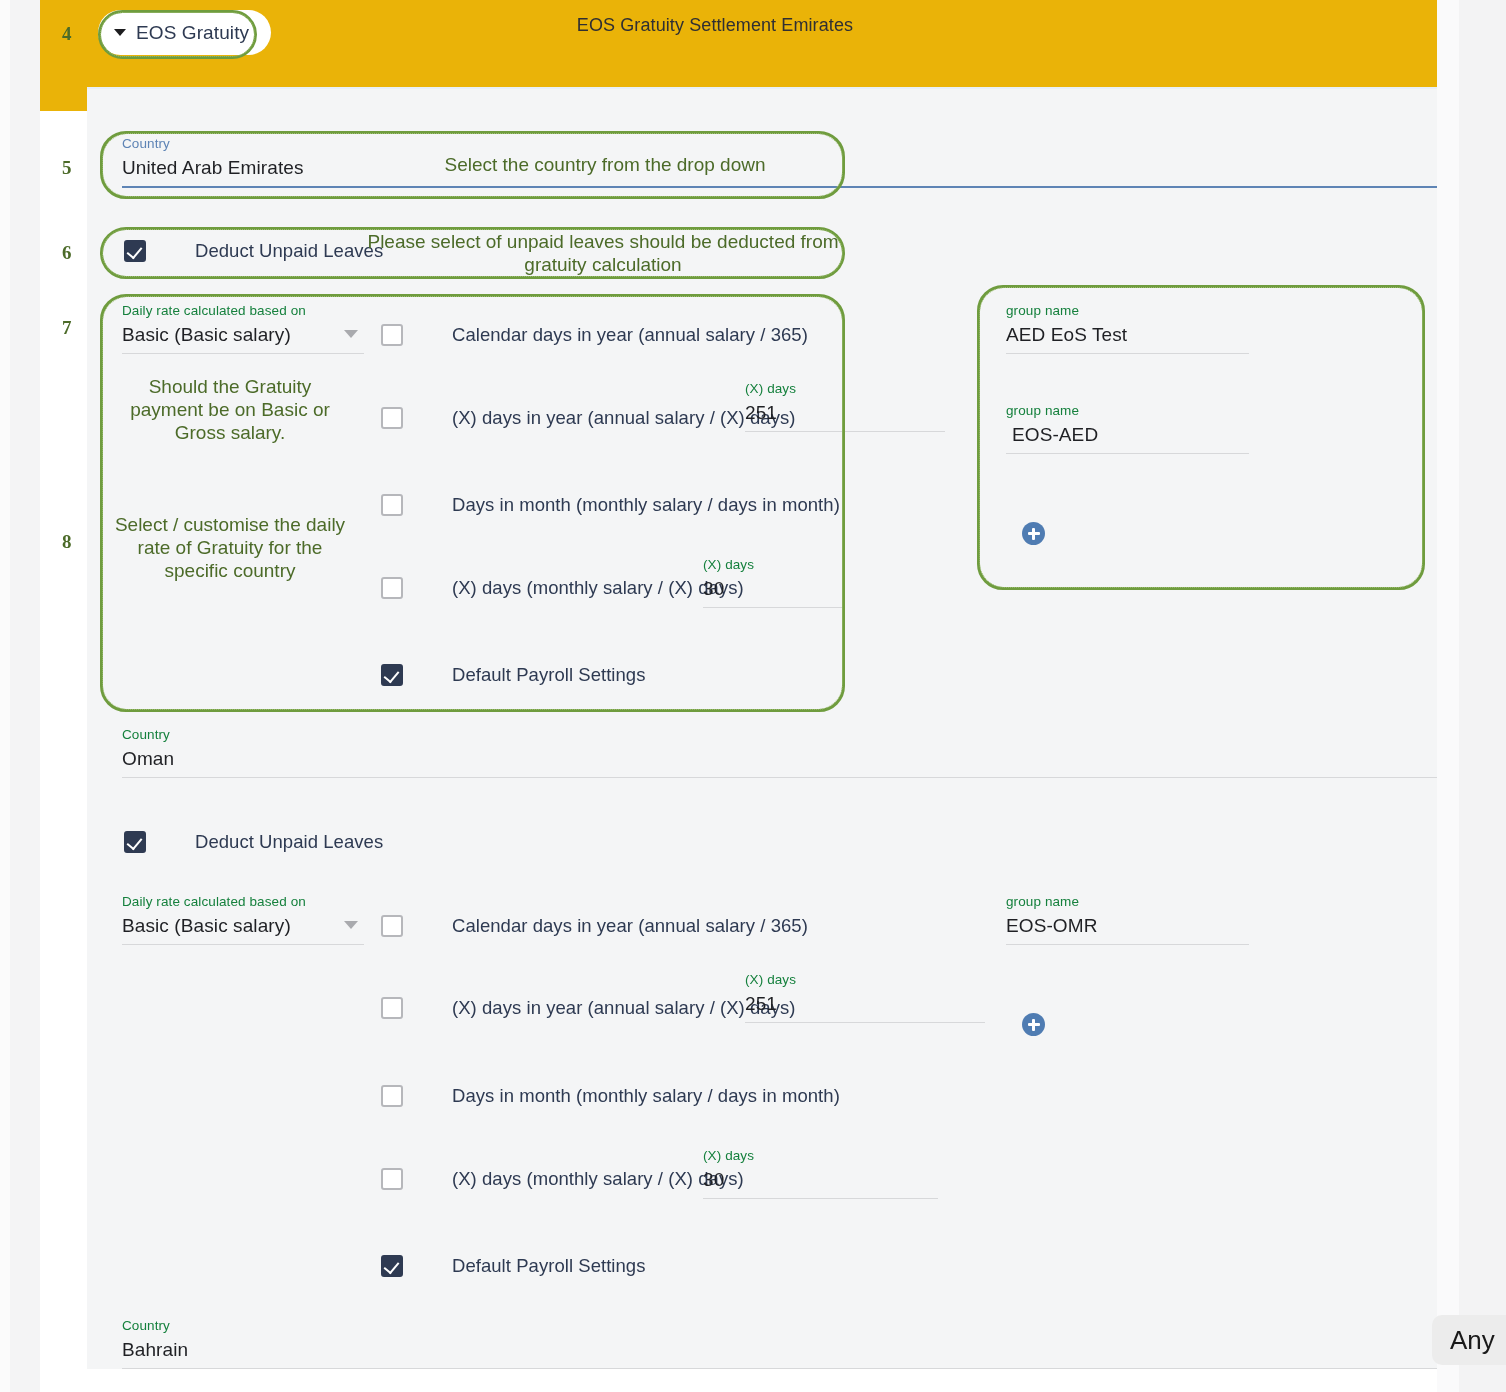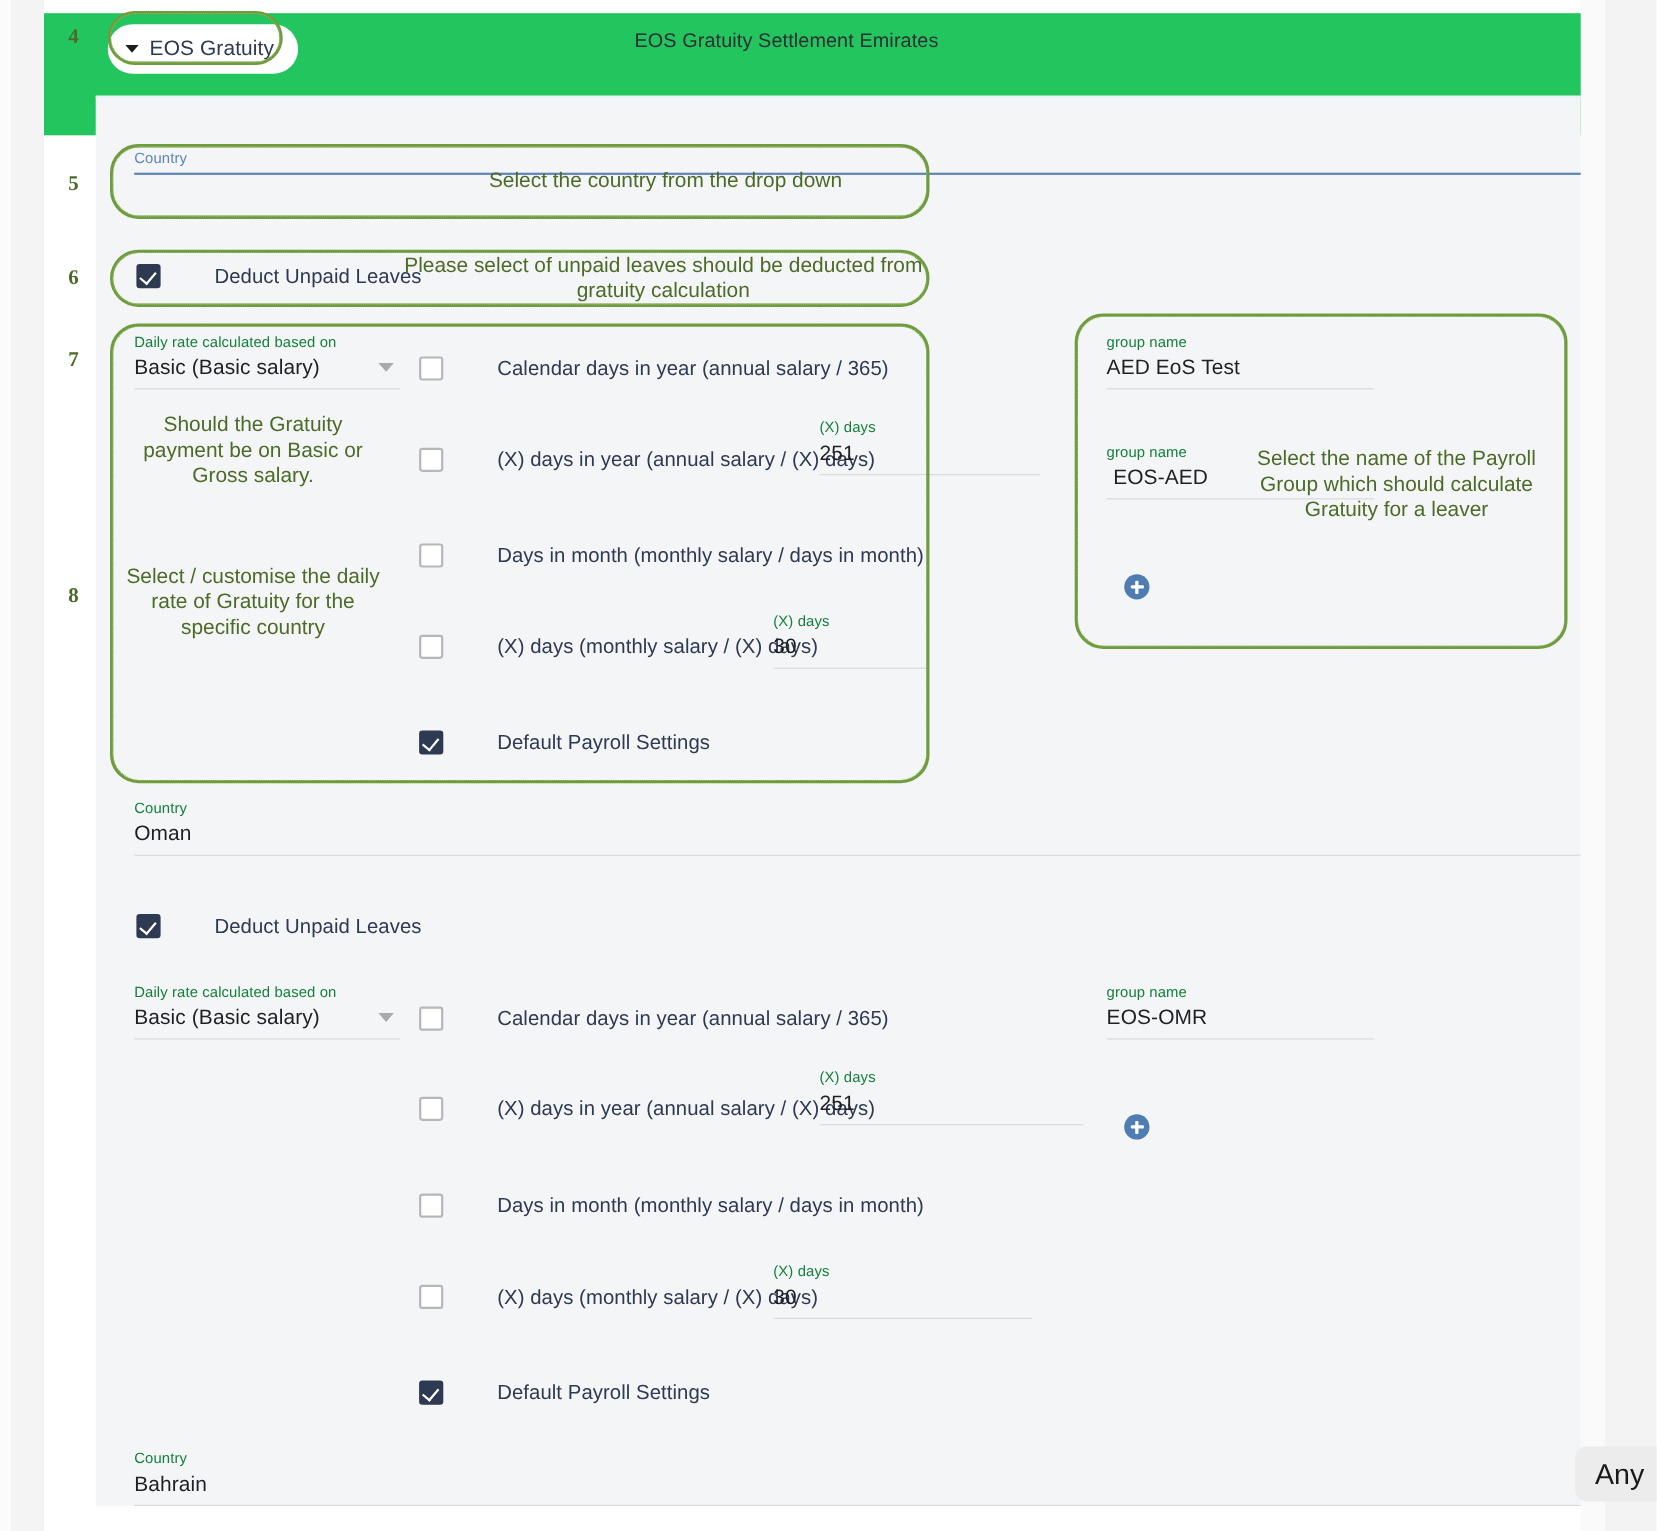--- a/index.html
+++ b/index.html
@@ -31,24 +31,24 @@
   }
   .gutter-stripe.s1 { left: 0px;  width: 10px;  background: #fbfbfb; }
   .gutter-stripe.s2 { left: 10px; width: 30px;  background: #f4f4f5; }
   .gutter-stripe.s3 { left: 1437px; width: 22px; background: #fafafb; }
   .gutter-stripe.s4 { left: 1459px; width: 47px; background: #f3f3f4; }
 
   
   .card-header {
     position: absolute;
     left: 40px;
-    top: 12px;
+    top: 0;
     width: 1397px;
     height: 111px;
-    background: #22c55e;
+    background: #eab308;
   }
 
   .collapse-pill {
     position: absolute;
     left: 58px;
     top: 10px;
     height: 45px;
     padding: 0 22px 0 16px;
     display: flex;
     align-items: center;
@@ -247,20 +247,21 @@
   <div class="body-panel"></div>
 
   <div class="step-num" style="left:62px; top:23px;">4</div>
   <div class="step-num" style="left:62px; top:157px;">5</div>
   <div class="step-num" style="left:62px; top:242px;">6</div>
   <div class="step-num" style="left:62px; top:317px;">7</div>
   <div class="step-num" style="left:62px; top:531px;">8</div>
 
   <div class="field" style="left:122px; top:136px; width:1315px;">
     <span class="flabel focused">Country</span>
+    <span class="fvalue">United Arab Emirates</span>
     <span class="funder focused"></span>
   </div>
 
   <div class="cbrow" style="left:124px; top:240px;">
     <span class="cbox on"></span>
     <span class="cblabel">Deduct Unpaid Leaves</span>
   </div>
 
   <div class="field" style="left:122px; top:303px; width:242px;">
     <span class="flabel">Daily rate calculated based on</span>
@@ -388,19 +389,18 @@
   <div class="anno-text" style="left:370px; top:153px; width:470px;">Select the country from the drop down</div>
 
   <div class="anno-box" style="left:100px; top:227px; width:745px; height:52px;"></div>
   <div class="anno-text" style="left:362px; top:230px; width:482px;">Please select of unpaid leaves should be deducted from gratuity calculation</div>
 
   <div class="anno-box" style="left:100px; top:294px; width:745px; height:418px;"></div>
   <div class="anno-text" style="left:110px; top:513px; width:240px;">Select / customise the daily rate of Gratuity for the specific country</div>
   <div class="anno-text" style="left:110px; top:375px; width:240px;">Should the Gratuity payment be on Basic or Gross salary.</div>
 
   <div class="anno-box" style="left:977px; top:285px; width:448px; height:305px;"></div>
-  <div class="anno-text" style="left:1122px; top:406px; width:295px;">Select the name of the Payroll Group which should calculate Gratuity for a leaver</div>
 
   <div class="chat-bubble">
     <span>Any</span>
   </div>
 
 </div>
 
 </body></html>

